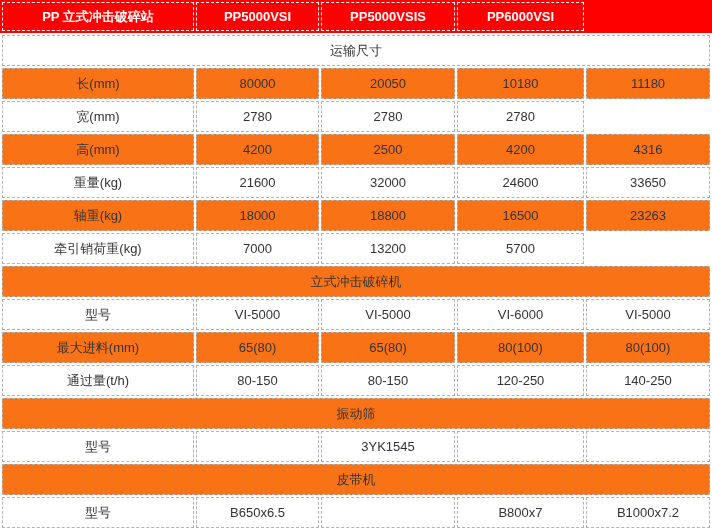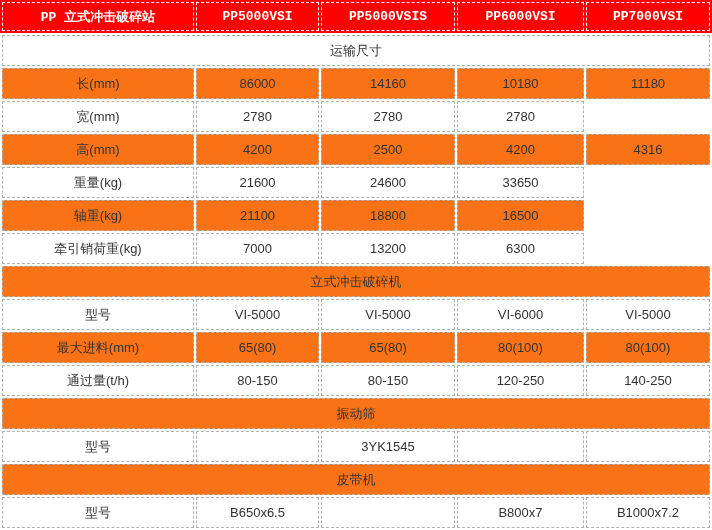--- a/index.html
+++ b/index.html
@@ -26,21 +26,20 @@
     box-sizing: border-box;
     height: 29px;
     border: 1px dashed #ffffff;
     display: flex;
     align-items: center;
     justify-content: center;
     color: #ffffff;
     font-weight: bold;
     font-size: 13px;
     white-space: nowrap;
-    font-family: Liberation Mono, monospace;
   }
   .tbody { padding: 0 2px 2px 2px; }
   .row {
     display: grid;
     grid-template-columns: 192px 123px 134px 127px 124px;
     column-gap: 2px;
     margin-top: 2px;
   }
   .cell {
     box-sizing: border-box;
@@ -57,63 +56,64 @@
 </style>
 </head>
 <body>
 
 <div class="page">
   <div class="header-band">
     <div class="hcell">PP 立式冲击破碎站</div>
     <div class="hcell">PP5000VSI</div>
     <div class="hcell">PP5000VSIS</div>
     <div class="hcell">PP6000VSI</div>
-    <div class="hcell">PP7000VSI</div>
   </div>
   <div class="tbody" id="tbody">
       <div class="row section">
         <div class="cell">运输尺寸</div>
       </div>
       <div class="row alt">
         <div class="cell">长(mm)</div>
-        <div class="cell">86000</div>
-        <div class="cell">14160</div>
+        <div class="cell">80000</div>
+        <div class="cell">20050</div>
         <div class="cell">10180</div>
         <div class="cell">11180</div>
       </div>
       <div class="row">
         <div class="cell">宽(mm)</div>
         <div class="cell">2780</div>
         <div class="cell">2780</div>
         <div class="cell">2780</div>
       </div>
       <div class="row alt">
         <div class="cell">高(mm)</div>
         <div class="cell">4200</div>
         <div class="cell">2500</div>
         <div class="cell">4200</div>
         <div class="cell">4316</div>
       </div>
       <div class="row">
         <div class="cell">重量(kg)</div>
         <div class="cell">21600</div>
+        <div class="cell">32000</div>
         <div class="cell">24600</div>
         <div class="cell">33650</div>
       </div>
       <div class="row alt">
         <div class="cell">轴重(kg)</div>
-        <div class="cell">21100</div>
+        <div class="cell">18000</div>
         <div class="cell">18800</div>
         <div class="cell">16500</div>
+        <div class="cell">23263</div>
       </div>
       <div class="row">
         <div class="cell">牵引销荷重(kg)</div>
         <div class="cell">7000</div>
         <div class="cell">13200</div>
-        <div class="cell">6300</div>
+        <div class="cell">5700</div>
       </div>
       <div class="row section alt">
         <div class="cell">立式冲击破碎机</div>
       </div>
       <div class="row">
         <div class="cell">型号</div>
         <div class="cell">VI-5000</div>
         <div class="cell">VI-5000</div>
         <div class="cell">VI-6000</div>
         <div class="cell">VI-5000</div>

